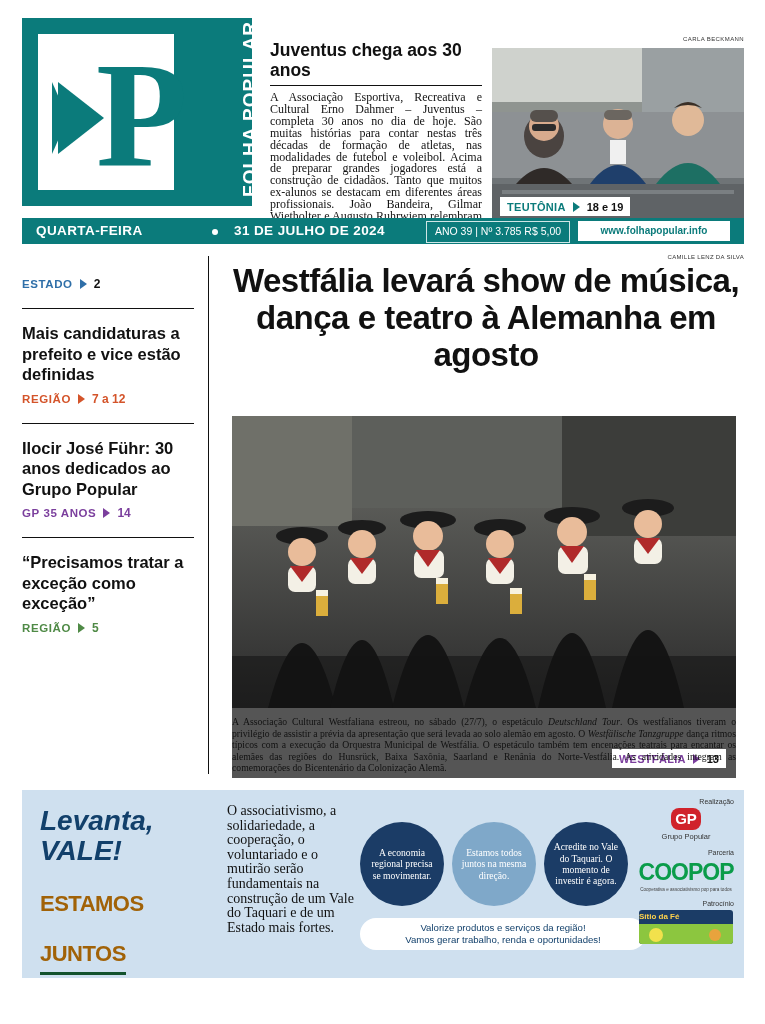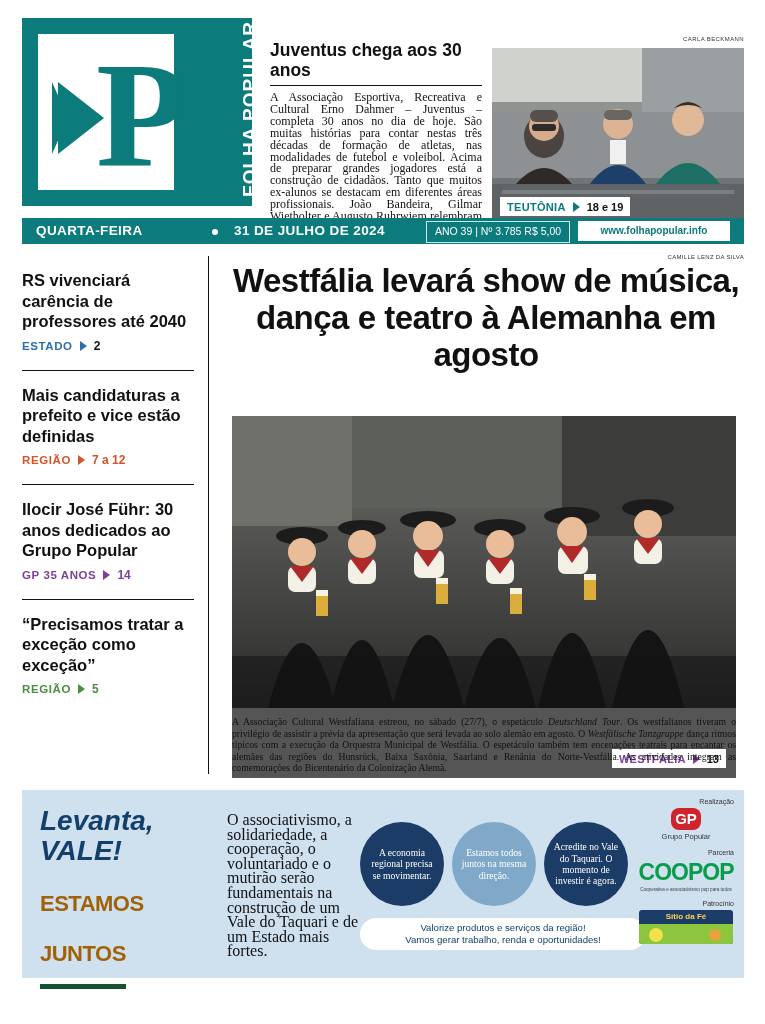--- a/index.html
+++ b/index.html
@@ -68,36 +68,36 @@
   .main-photo{position:absolute;left:232px;top:416px;width:504px;height:362px;background:#555;overflow:hidden;}
   .credit-main{position:absolute;right:0;top:-8px;font-size:6px;color:#333;letter-spacing:.3px;}
   .main-cap{position:absolute;left:232px;top:716px;width:504px;font-family:"Liberation Serif", serif;font-size:9.7px;line-height:11.6px;text-align:justify;color:#111;}
   .main-cap i{font-style:italic;}
 
   
   .ad{position:absolute;left:22px;top:790px;width:722px;height:188px;background:#cfe0ef;}
   .ad-left{position:absolute;left:18px;top:16px;width:170px;}
   .ad-lv{font-size:28px;font-weight:bold;color:#12406b;line-height:30px;font-style:italic;}
   .ad-ej{margin-top:26px;font-size:22px;font-weight:bold;color:#a16207;line-height:24px;letter-spacing:-.5px;}
-  .ad-ej .u{border-bottom:5px solid #14532d;padding-bottom:18px;}
-  .ad-text{position:absolute;left:205px;top:23px;width:132px;font-family:"Liberation Serif", serif;font-size:16px;line-height:14.6px;color:#111;}
+  .ad-ej .u{border-bottom:3px solid #14532d;padding-bottom:6px;}
+  .ad-text{position:absolute;left:205px;top:14px;width:132px;font-family:"Liberation Serif", serif;font-size:14px;line-height:14.6px;color:#111;}
   .bubbles{position:absolute;left:338px;top:28px;width:270px;height:92px;}
   .bub{position:absolute;width:84px;height:84px;border-radius:50%;color:#fff;font-family:"Liberation Serif", serif;font-size:9.6px;line-height:11.4px;text-align:center;display:flex;align-items:center;justify-content:center;padding:0 9px;box-sizing:border-box;}
   .bub1{left:0;top:4px;background:#1b3c66;}
   .bub2{left:92px;top:4px;background:#7fa8c9;}
   .bub3{left:184px;top:4px;background:#1b3c66;}
   .ad-strip{position:absolute;left:338px;top:128px;width:286px;height:32px;background:#fff;border-radius:21px;display:flex;flex-direction:column;align-items:center;justify-content:center;font-family:Liberation Sans, sans-serif;font-size:9.6px;line-height:12px;color:#12406b;text-align:center;}
   .ad-right{position:absolute;right:10px;top:8px;width:96px;text-align:center;}
   .ad-lbl{font-size:7px;color:#333;margin-bottom:3px;text-align:right;}
   .gp-logo{width:30px;height:22px;background:#d0232b;color:#fff;font-weight:bold;font-size:15px;line-height:22px;border-radius:8px;margin:0 auto;}
   .gp-txt{font-size:7.5px;color:#333;margin-top:2px;}
   .coop{font-size:23px;font-weight:bold;color:#0a9c4a;letter-spacing:-1px;}
   .coop-sub{font-size:4.6px;color:#444;margin-top:1px;}
   .sitio{width:94px;height:34px;background:#1b3c66;border-radius:3px;position:relative;overflow:hidden;margin:0 auto;}
-  .sitio .t{position:absolute;left:0;right:0;top:2px;text-align:center;color:#ffd34d;font-size:8px;font-weight:bold;}
+  .sitio .t{position:absolute;left:0;right:0;top:2px;text-align:left;color:#ffd34d;font-size:8px;font-weight:bold;}
   .sitio .g{position:absolute;left:0;right:0;bottom:0;height:20px;background:#8cc63f;}
   .sitio .f{position:absolute;left:10px;bottom:2px;width:14px;height:14px;border-radius:50%;background:#f2e14c;}
   .sitio .f2{position:absolute;right:12px;bottom:3px;width:12px;height:12px;border-radius:50%;background:#e8a33d;}
 </style>
 </head>
 <body>
 
 <div class="page">
 
   <div class="masthead">
@@ -169,21 +169,20 @@
     </div>
     <div class="box2">
       <span>www.folhapopular.info</span>
     </div>
   </div>
 
   <div class="vrule"></div>
 
   <div class="leftcol">
     <div class="item">
-      <h3>RS vivenciará carência de professores até 2040</h3>
       <div class="itemfoot">
         <span class="sec" style="color:#2f6fa8">ESTADO</span>
         <span class="tri" style="border-left-color:#2f6fa8"></span>
         <span class="pg">2</span>
       </div>
     </div>
     <div class="hrule"></div>
 
     <div class="item">
       <h3>Mais candidaturas a prefeito e vice estão definidas</h3>

